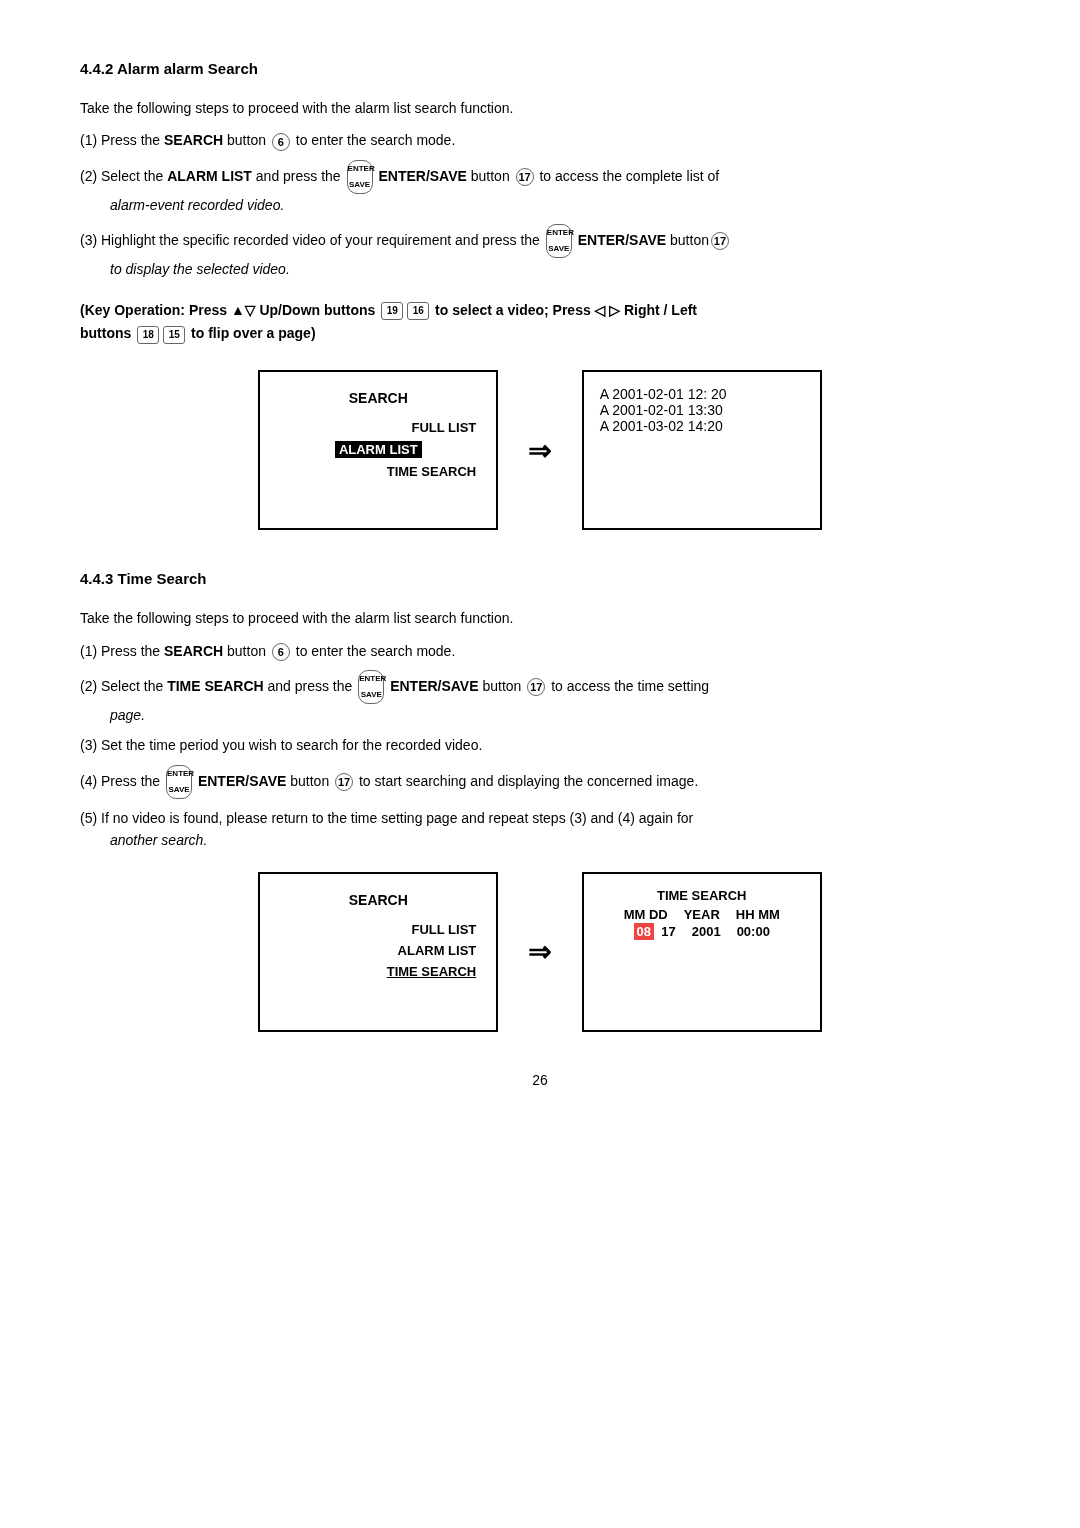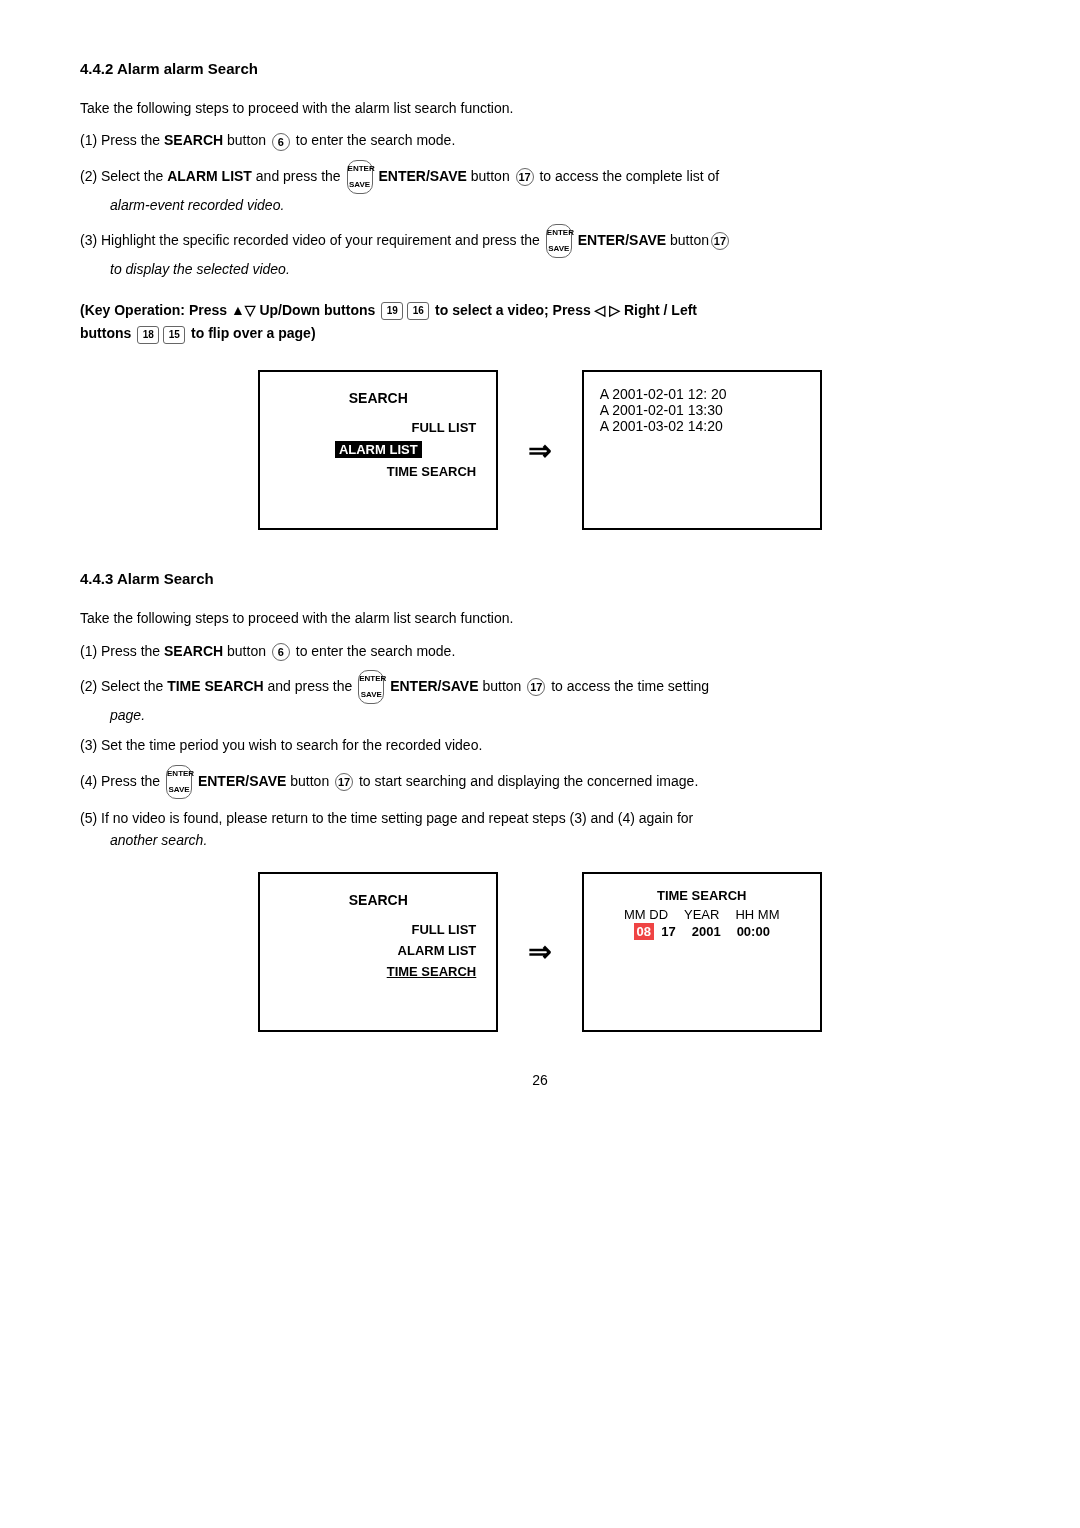--- a/index.html
+++ b/index.html
@@ -103,21 +103,21 @@
       text-align: center;
       font-weight: bold;
       font-size: 13px;
       margin-bottom: 4px;
     }
 
     .time-search-cols {
       display: flex;
       justify-content: center;
       gap: 16px;
-      font-weight: normal;
+      font-weight: bold;
       font-size: 13px;
       margin-bottom: 2px;
     }
 
     .time-search-vals {
       display: flex;
       justify-content: center;
       gap: 16px;
       font-weight: bold;
       font-size: 13px;
@@ -238,21 +238,21 @@
 
     <div class="screen-box-right">
       <div class="result-item highlighted">A 2001-02-01 12: 20</div>
       <div class="result-item">A 2001-02-01 13:30</div>
       <div class="result-item">A 2001-03-02 14:20</div>
     </div>
   </div>
 </div>
 
 <div>
-  <div class="section-title">4.4.3 Alarm Search</div>
+  <div class="section-title">4.4.3 Time Search</div>
 
   <p class="body-text">Take the following steps to proceed with the alarm list search function.</p>
 
   <div class="list-item">
     (1) Press the <b>SEARCH</b> button <span class="button-icon">6</span> to enter the search mode.
   </div>
 
   <div class="list-item">
     (2) Select the <b>TIME SEARCH</b> and press the <span class="enter-icon">ENTER<br>SAVE</span> <b>ENTER/SAVE</b> button <span class="button-icon">17</span> to access the time setting
     <span class="indent">page.</span>

